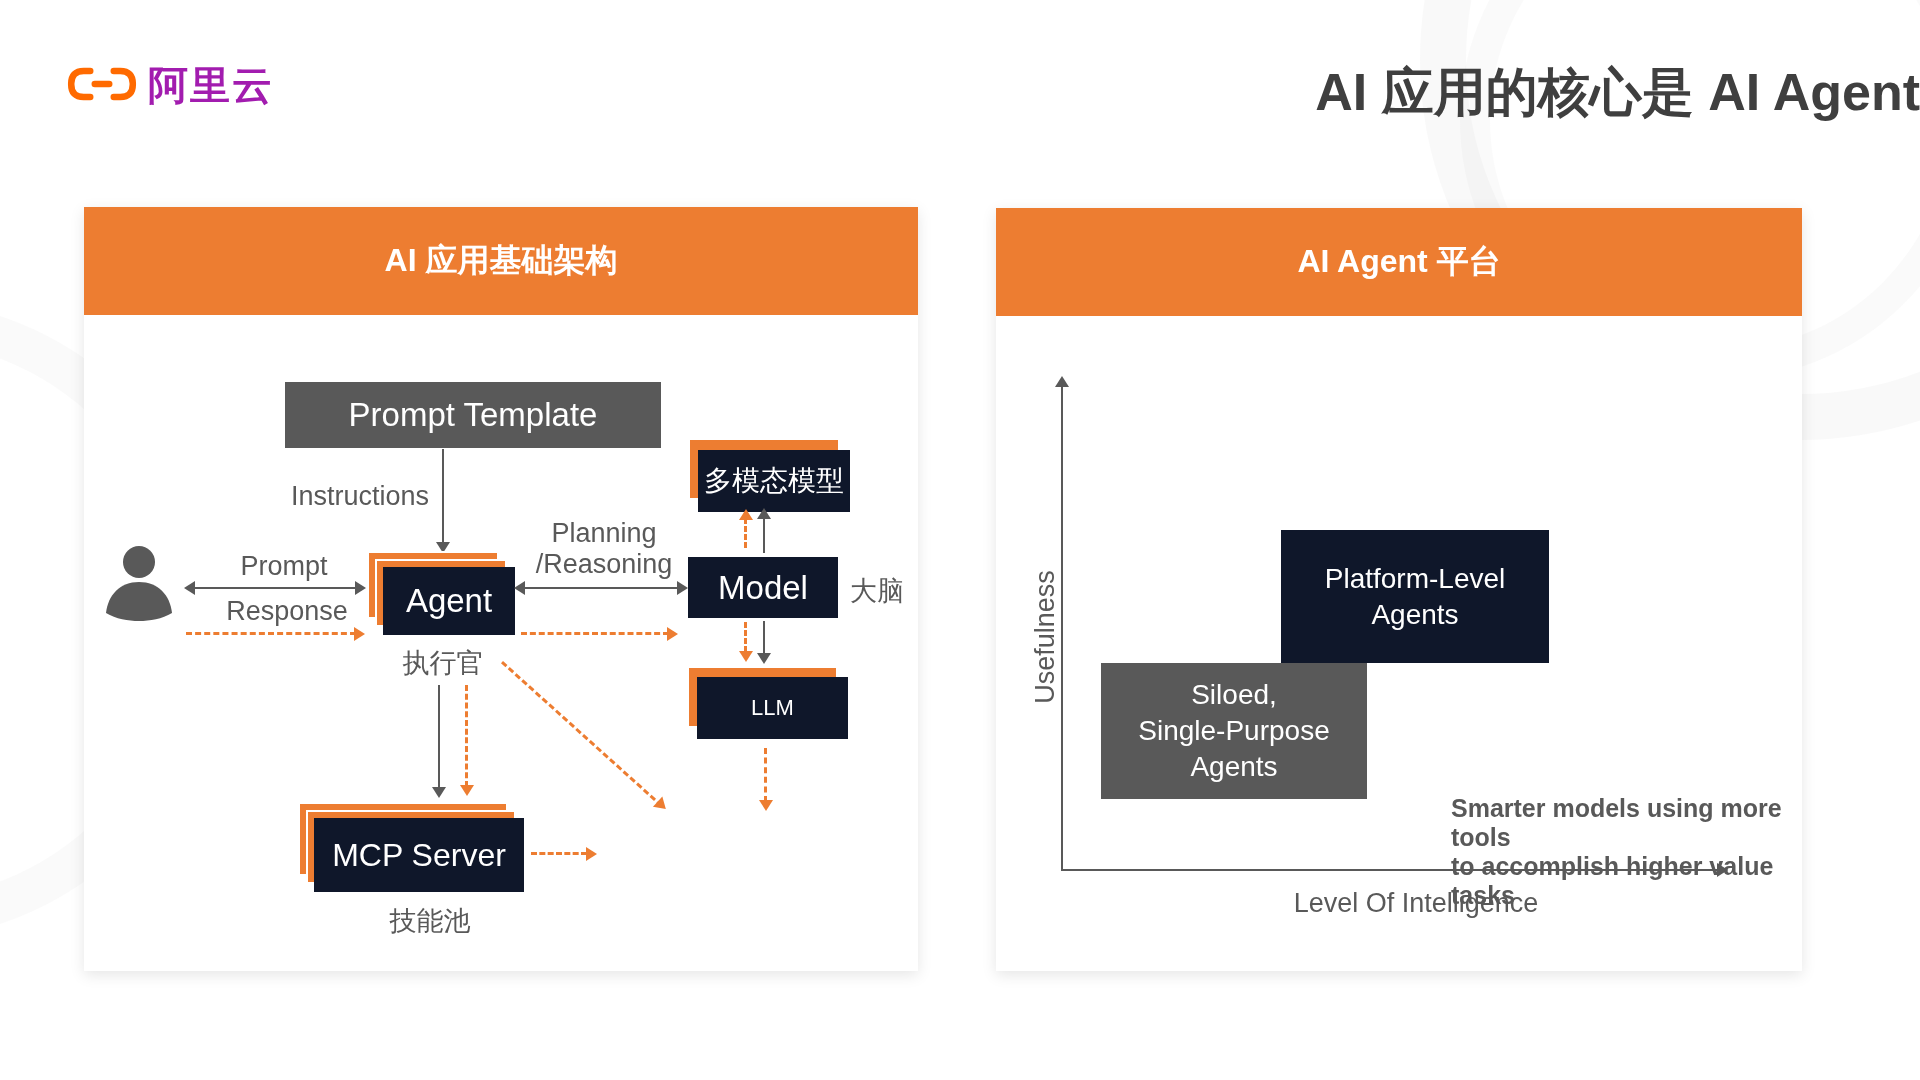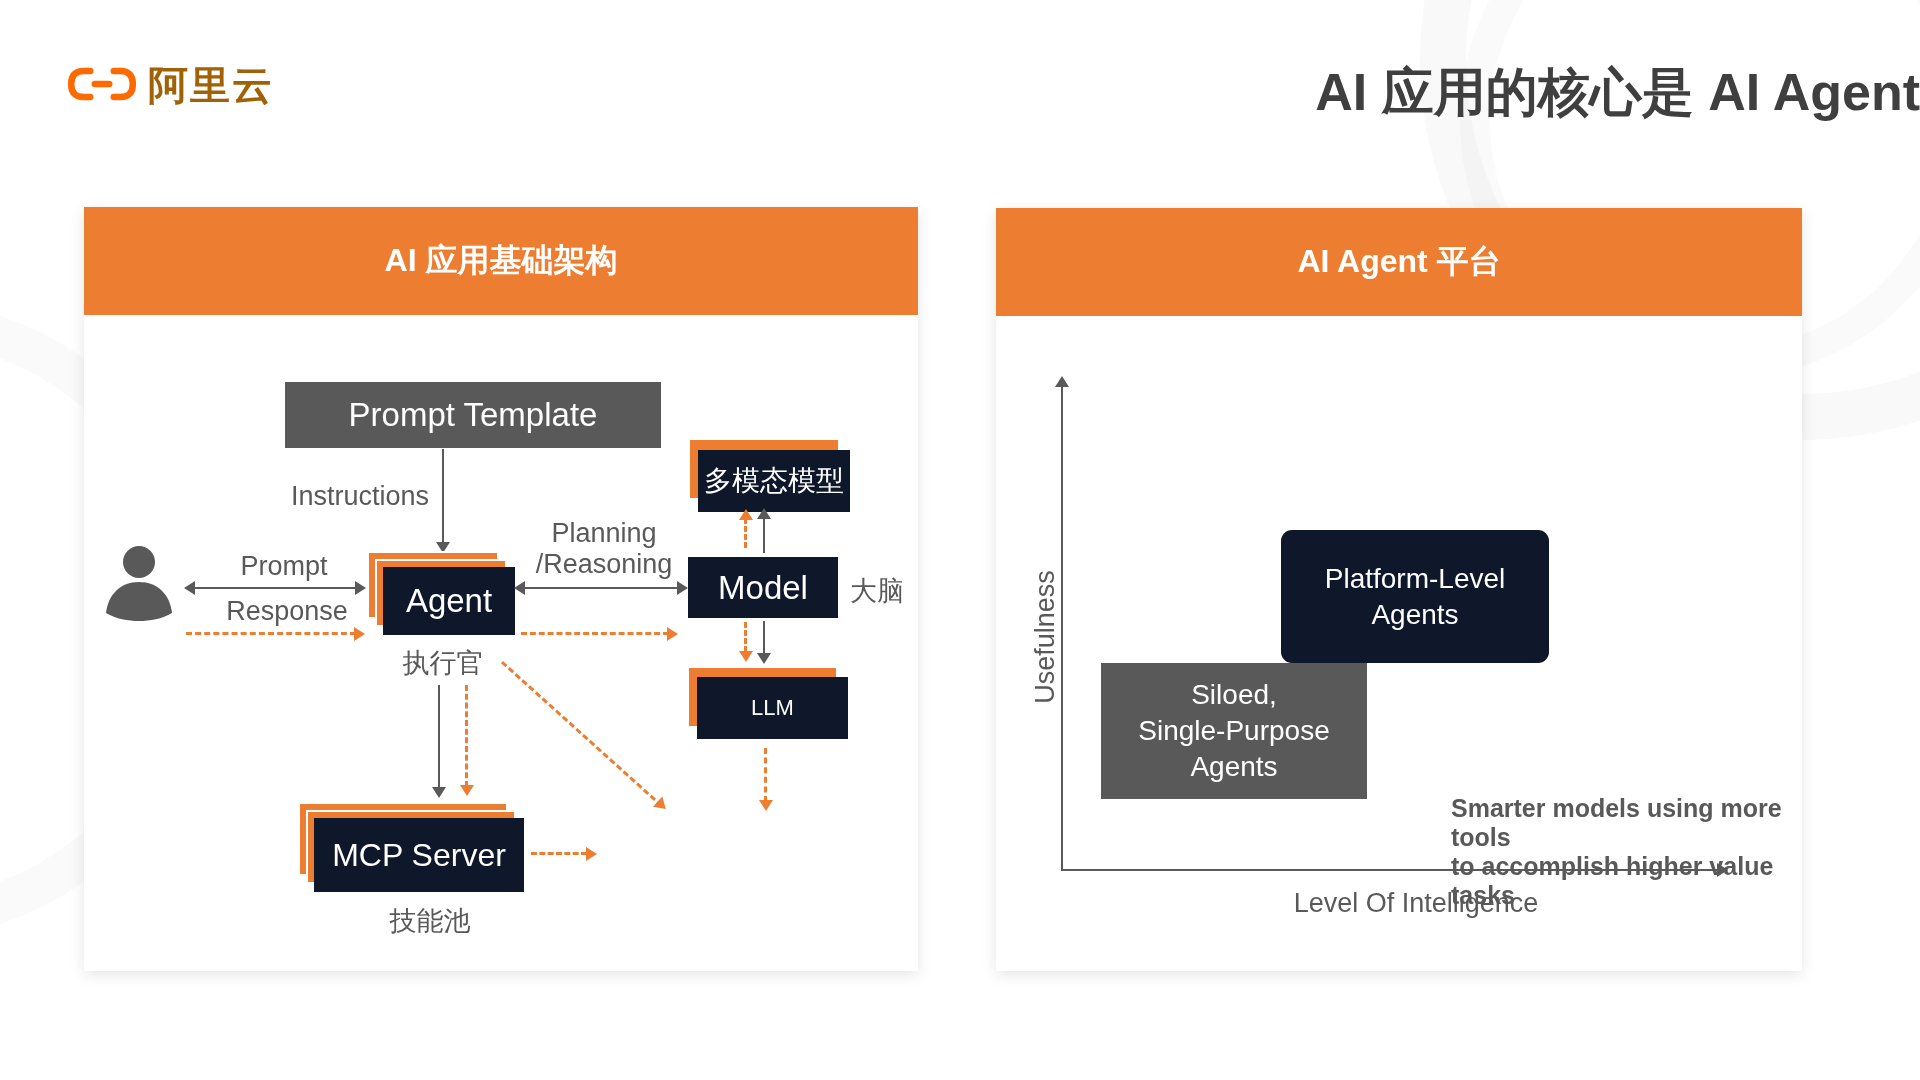--- a/index.html
+++ b/index.html
@@ -9,21 +9,21 @@
     overflow:hidden; font-family:"Liberation Sans","DejaVu Sans",sans-serif;
   }
   
   .deco { position:absolute; border-radius:50%; border:46px solid rgba(210,210,210,0.14); }
   .deco1 { width:760px; height:760px; right:-260px; top:-320px; }
   .deco2 { width:520px; height:520px; right:-60px; top:-140px; border-width:30px; border-color:rgba(210,210,210,0.10); }
   .deco3 { width:640px; height:640px; left:-420px; top:300px; border-width:40px; border-color:rgba(210,210,210,0.10); }
 
   
   .logo { position:absolute; left:66px; top:58px; display:flex; align-items:center; gap:10px; }
-  .logo-text { color:#a16207; font-size:40px; font-weight:bold; letter-spacing:2px; }
+  .logo-text { color:#a21caf; font-size:40px; font-weight:bold; letter-spacing:2px; }
   .title { position:absolute; left:0; top:58px; width:100%; text-align:right;
            font-size:52px; font-weight:bold; color:#3F3F3F; }
 
   
   .panel { position:absolute; background:#ffffff; box-shadow:0 4px 14px rgba(0,0,0,0.10); }
   .panel-header { position:absolute; left:0; top:0; width:100%; height:108px; background:#ED7D31;
                   display:flex; align-items:center; justify-content:center;
                   color:#ffffff; font-size:32px; font-weight:bold; }
   .panel-body { position:absolute; left:0; top:108px; right:0; bottom:0; background:#ffffff; }
   #left-panel  { left:84px;  top:207px; width:834px; height:764px; }
@@ -178,21 +178,21 @@
       <div class="hline" style="left:65px; top:553px; width:658px;"></div>
       <span class="tri tr-g" style="left:721px; top:547px;"></span>
       <div class="axis-label-y">Usefulness</div>
       <div class="lbl center" style="left:290px; top:572px; width:260px;">Level Of Intelligence</div>
 
       <div class="stair gray" style="left:105px; top:347px; width:266px; height:136px;">
         <div>Siloed,</div>
         <div>Single-Purpose</div>
         <div>Agents</div>
       </div>
-      <div class="stair orange" style="left:285px; top:214px; width:268px; height:133px;border-radius:11px;">
+      <div class="stair orange" style="left:285px; top:214px; width:268px; height:133px;">
         <div>Platform-Level</div>
         <div>Agents</div>
       </div>
 
       <div class="annotation">
         <div>Smarter models using more tools</div>
         <div>to accomplish higher value tasks</div>
       </div>
     </div>
   </div>

